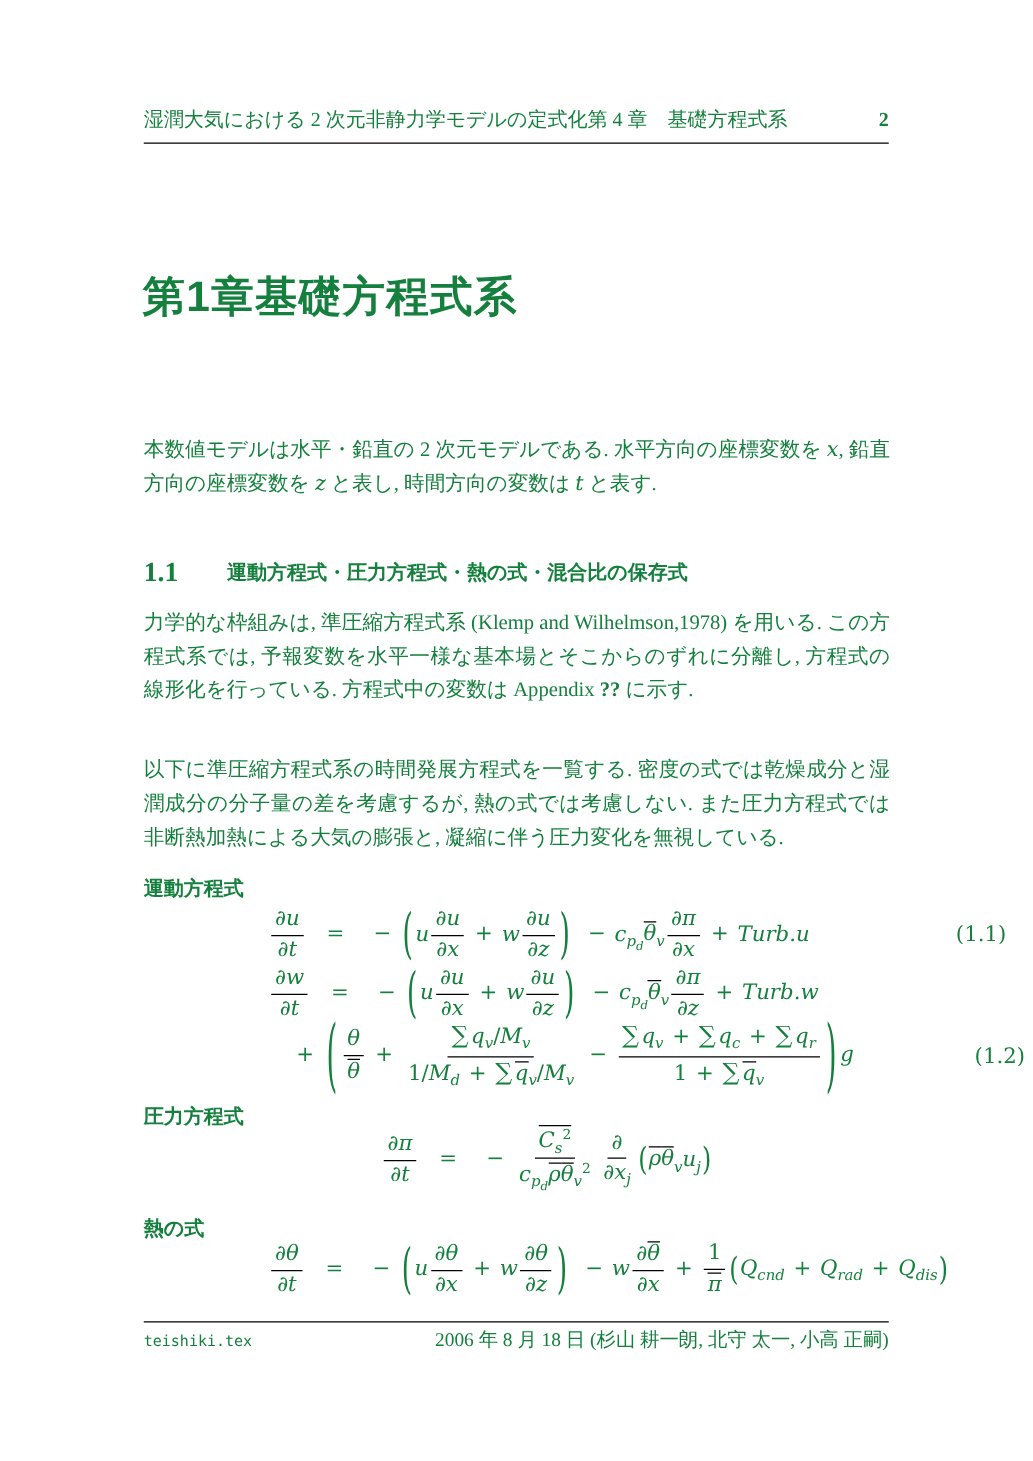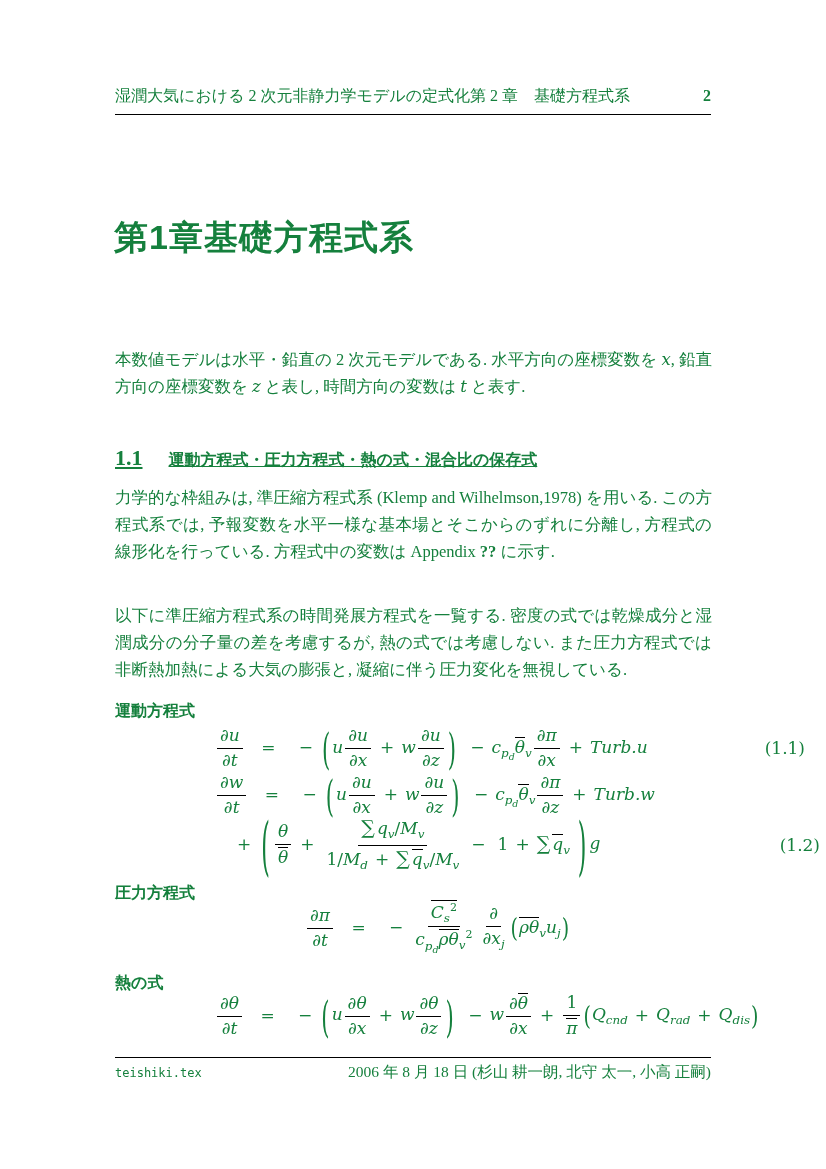--- a/index.html
+++ b/index.html
@@ -26,21 +26,21 @@
     position:absolute; left:115px; width:597px; font-size:16.5px; line-height:27px;
     text-align:justify;
   }
   .p1 { top:346px; }
   .p2 { top:484px; }
   .p3 { top:602px; }
   .iv { font-style:italic; font-family:"DejaVu Serif",serif; }
   .bref { font-weight:bold; }
   
   .sec {
-    position:absolute; left:115px; top:445px; display:flex; align-items:flex-end; gap:26px;text-decoration:underline;
+    position:absolute; left:115px; top:445px; display:flex; align-items:center; gap:39px;
   }
   .sec .snum { font-size:22px; font-weight:bold; }
   .sec .stitle {
     font-size:16px; font-weight:bold;
     font-family:"Liberation Sans","DejaVu Sans",sans-serif;
   }
   
   .eqlabel {
     position:absolute; left:115px; font-size:16px; font-weight:bold;
     font-family:"Liberation Sans","DejaVu Sans",sans-serif;
@@ -84,21 +84,21 @@
   .foot .fl { font-family:"DejaVu Sans Mono","Liberation Mono",monospace; font-size:12px; }
   .foot .fr { font-size:15.5px; }
 </style>
 </head>
 <body>
 
 <div class="page">
 
   <div class="hdr">
     <span>湿潤大気における 2 次元非静力学モデルの定式化</span>
-      <span>第 2 章</span>
+      <span>第 4 章</span>
     <span class="secref">基礎方程式系</span>
     <span class="pnum">2</span>
   </div>
 
   <div class="chap">
     <span>第1章</span>
     <span>基礎方程式系</span>
   </div>
 
   <div class="para p1">
@@ -163,20 +163,21 @@
 
   <div class="eq e12b">
     <span class="mrow">
       <span class="op">+</span><span class="hugep">(</span><span class="frac">
           <span class="fn">θ</span>
           <span class="fd"><span class="obar">θ</span></span>
         </span><span class="op">+</span><span class="frac">
           <span class="fn"><span class="sum">∑</span><span>q</span><sub>v</sub><span class="up">/</span><span>M</span><sub>v</sub></span>
           <span class="fd"><span class="up">1</span><span class="up">/</span><span>M</span><sub>d</sub><span class="op">+</span><span class="sum">∑</span><span class="obar">q</span><sub>v</sub><span class="up">/</span><span>M</span><sub>v</sub></span>
         </span><span class="op">−</span><span class="frac">
+          <span class="fn"><span class="sum">∑</span><span>q</span><sub>v</sub><span class="op">+</span><span class="sum">∑</span><span>q</span><sub>c</sub><span class="op">+</span><span class="sum">∑</span><span>q</span><sub>r</sub></span>
           <span class="fd"><span class="up">1</span><span class="op">+</span><span class="sum">∑</span><span class="obar">q</span><sub>v</sub></span>
         </span><span class="hugep">)</span><span>g</span>
     </span>
     <span class="eqnum">(1.2)</span>
   </div>
 
   <div class="eqlabel lab2">圧力方程式</div>
 
   <div class="eq e13">
     <span class="mrow">

